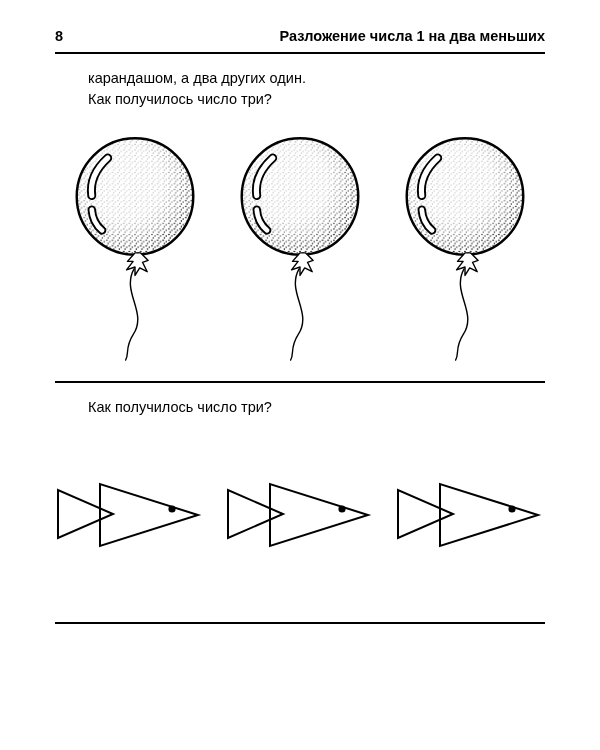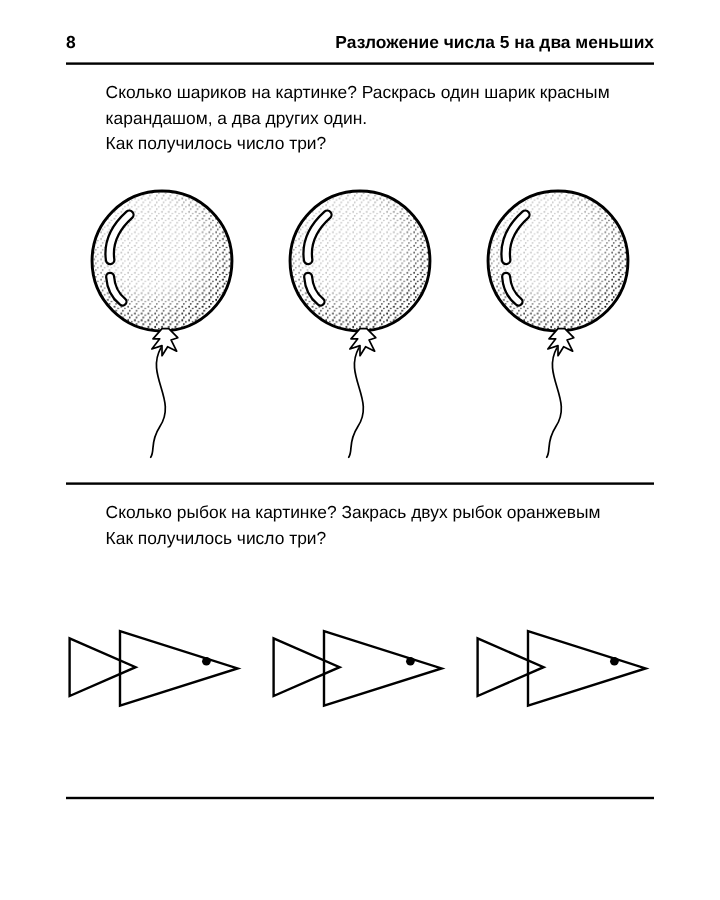--- a/index.html
+++ b/index.html
@@ -104,45 +104,43 @@
       <polygon points="45,8 45,70 143,39" fill="none" stroke="#000" stroke-width="2" stroke-linejoin="miter"></polygon>
       <circle cx="117" cy="33" r="3.6" fill="#000"></circle>
     </g>
   </defs>
 </svg>
 
 <div class="page">
 
   <div class="header">
     <span class="page-number">8</span>
-    <span class="header-title">Разложение числа 5 на два меньших</span>
+    <span class="header-title">Разложение числа 1 на два меньших</span>
   </div>
 
   <div class="instruction">
-    <span class="line">Сколько шариков на картинке? Раскрась один шарик красным</span>
     <span class="line">карандашом, а два других один.</span>
     <span class="line">Как получилось число три?</span>
   </div>
 
   <div class="balloons-row">
     <svg class="figure" viewBox="0 0 170 250" width="160" height="235">
         <use href="#balloon-g"></use>
       </svg>
     <svg class="figure" viewBox="0 0 170 250" width="160" height="235">
         <use href="#balloon-g"></use>
       </svg>
     <svg class="figure" viewBox="0 0 170 250" width="160" height="235">
         <use href="#balloon-g"></use>
       </svg>
   </div>
 
   <div class="divider"></div>
 
   <div class="instruction">
-    <span class="line">Сколько рыбок на картинке? Закрась двух рыбок оранжевым</span>
     <span class="line">Как получилось число три?</span>
   </div>
 
   <div class="fish-row">
     <svg class="figure" viewBox="0 0 150 80" width="150" height="80">
         <use href="#fish-g"></use>
       </svg>
     <svg class="figure" viewBox="0 0 150 80" width="150" height="80">
         <use href="#fish-g"></use>
       </svg>

